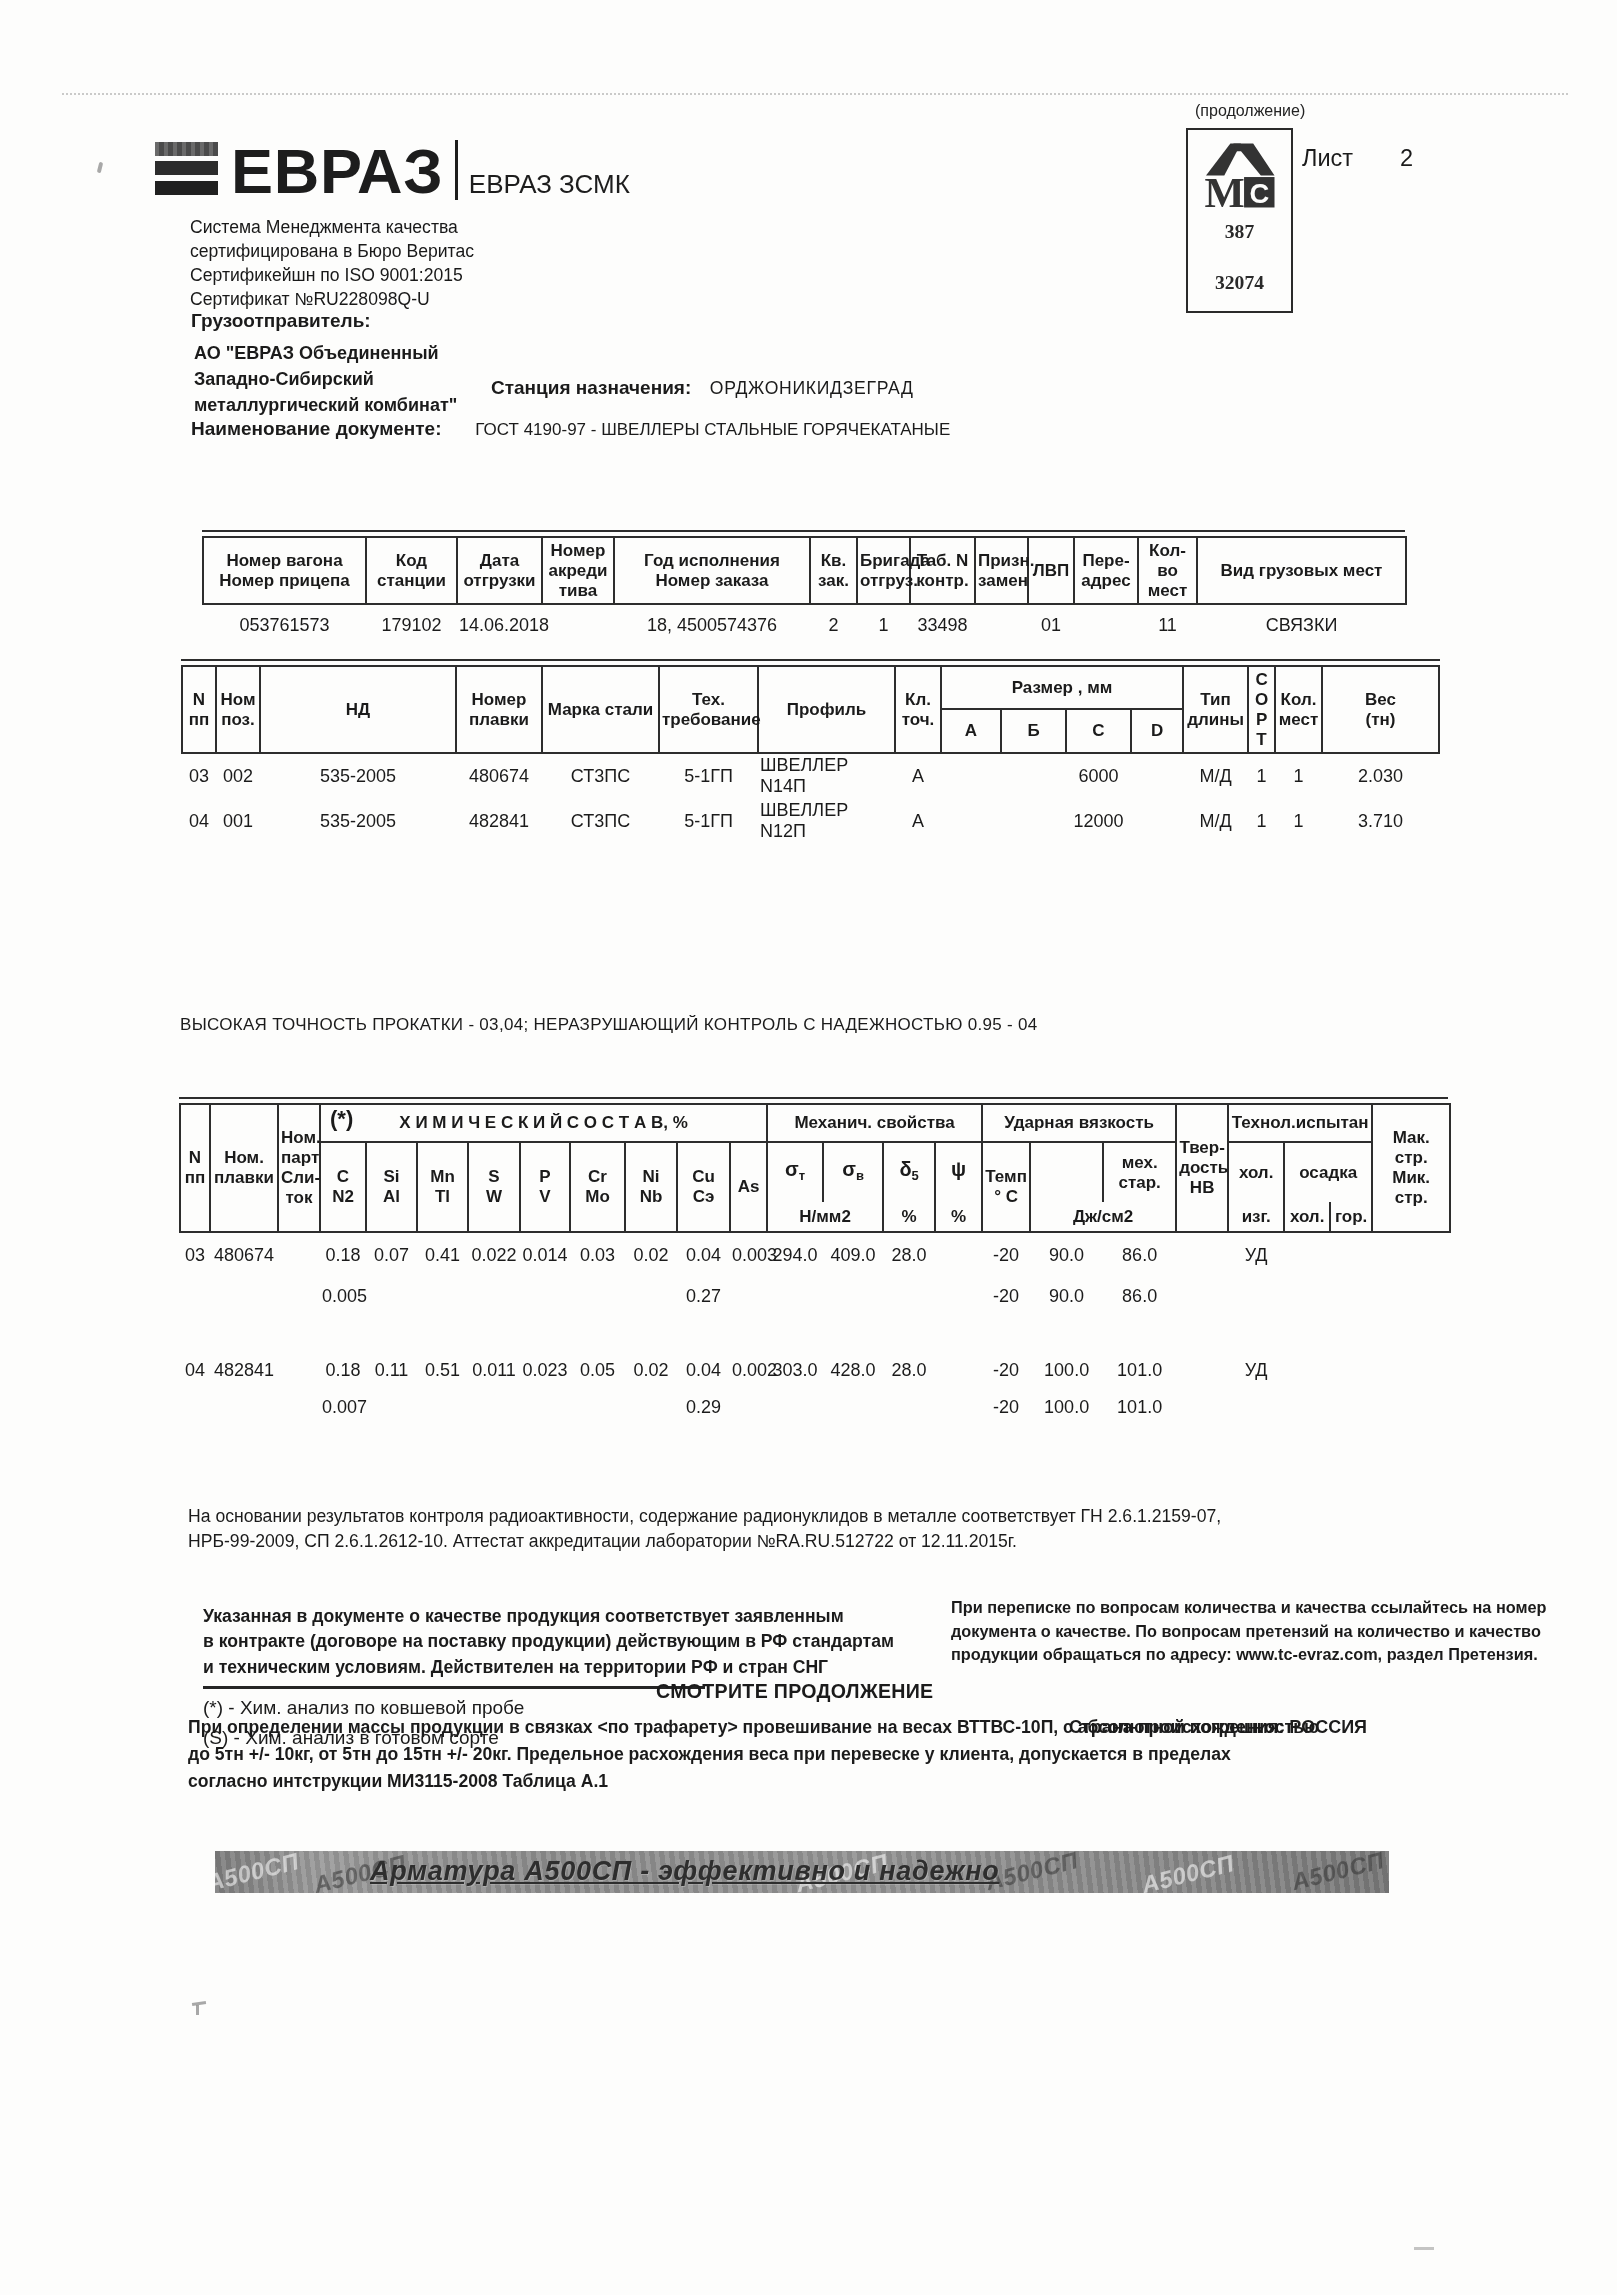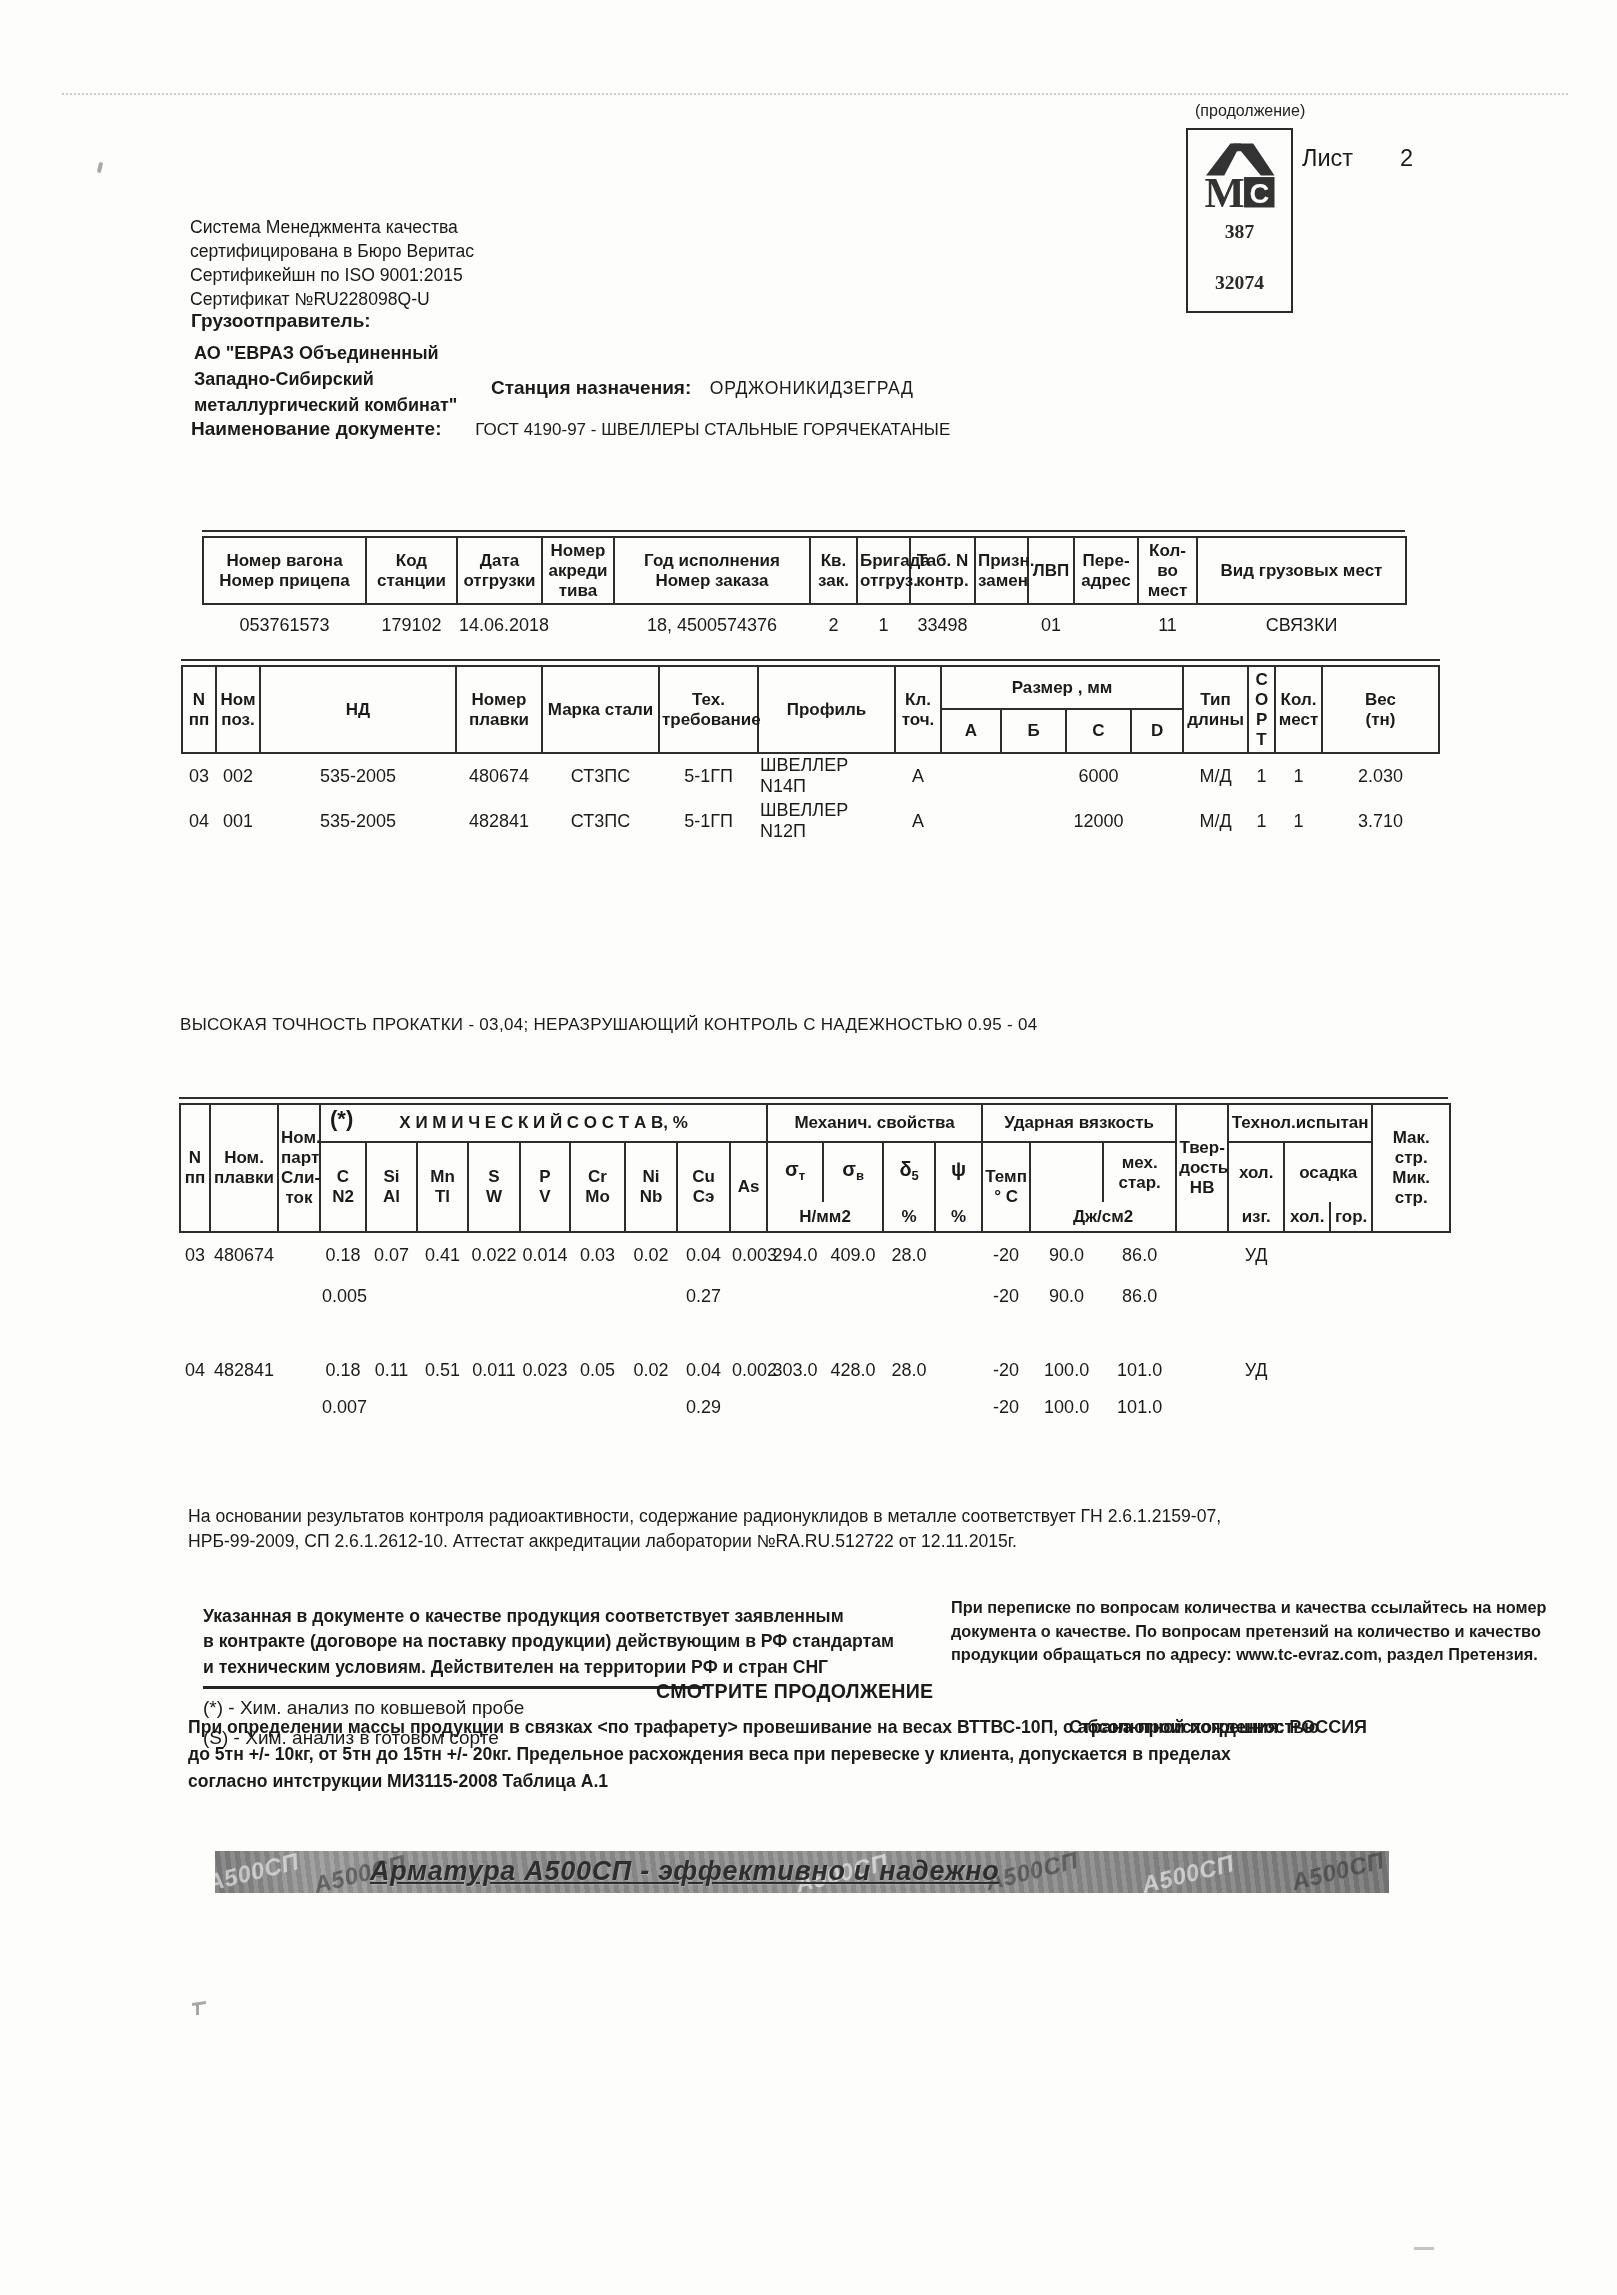--- a/index.html
+++ b/index.html
@@ -73,20 +73,30 @@
 <body>
 
 <div id="page">
 
   <div class="abs scan-dots" style="left:62px;top:93px;width:1506px"></div>
   <div class="artifact" style="left:98px;top:162px;width:3.9px;height:11px;border-radius:2px;transform:rotate(14deg)"></div>
   <div class="artifact" style="left:192px;top:2002px;width:14.3px;height:2.6px;transform:rotate(-8deg)"></div>
   <div class="artifact" style="left:196px;top:2005px;width:2.6px;height:10.4px"></div>
   <div class="artifact" style="left:1414px;top:2247px;width:19.6px;height:2.6px;opacity:.4"></div>
 
+  <div class="abs logo-row" style="left:155px;top:136px">
+    <div class="logo-bars">
+      <div class="logo-bar bar1"></div>
+      <div class="logo-bar bar2"></div>
+      <div class="logo-bar bar3"></div>
+    </div>
+    <div class="brand-big">ЕВРАЗ</div>
+    <div class="brand-divider"></div>
+    <div class="brand-small">ЕВРАЗ ЗСМК</div>
+  </div>
 
   <div class="abs cert pre" style="left:190px;top:215px;width:456px">Система  Менеджмента   качества
 сертифицирована в Бюро Веритас
 Сертификейшн по ISO  9001:2015
 Сертификат №RU228098Q-U</div>
 
 
   <div class="abs cont-note" style="left:1195px;top:102px">(продолжение)</div>
   <div class="abs sheet" style="left:1302px;top:145px">
     <span>Лист</span>

